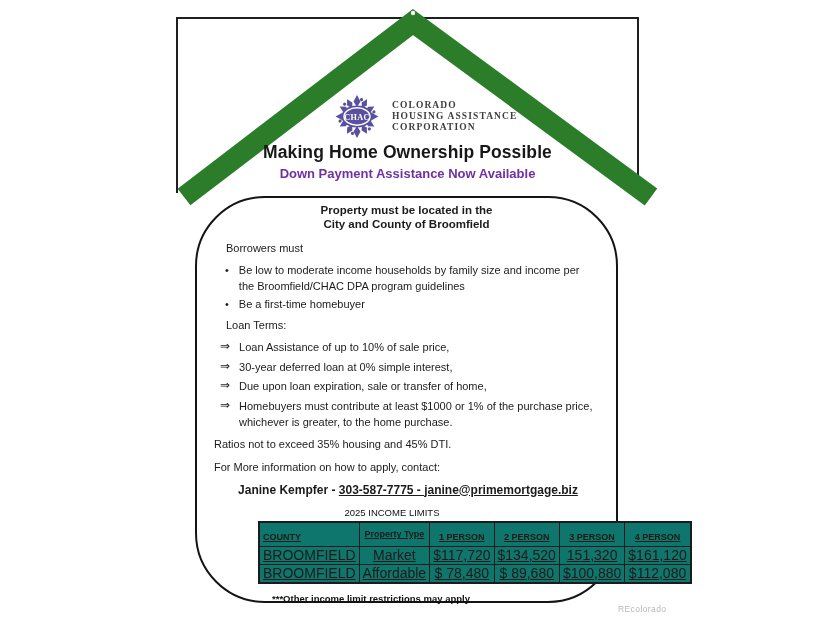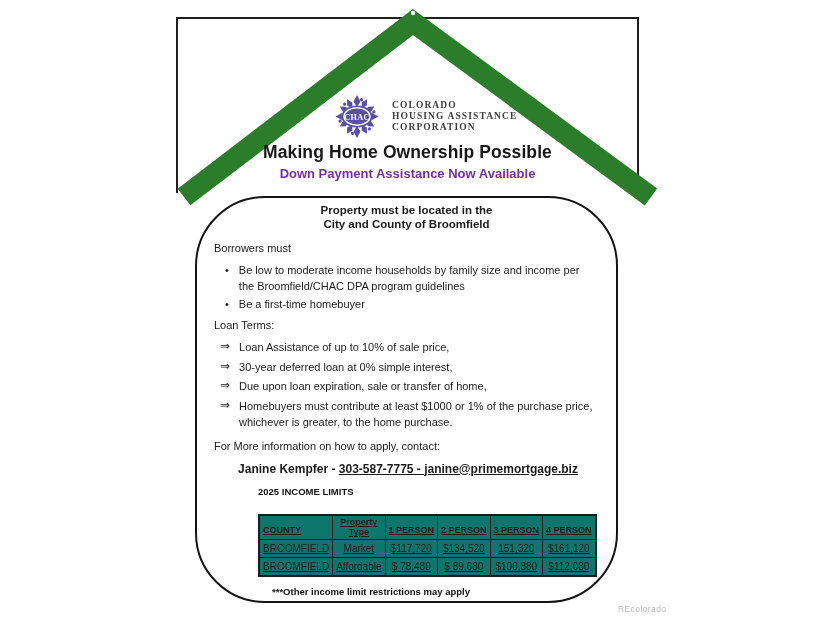--- a/index.html
+++ b/index.html
@@ -26,39 +26,39 @@
   .main-title { font-size:17.5px; font-weight:bold; color:#171717; letter-spacing:0.1px; }
   .sub-title  { font-size:13px; font-weight:bold; color:#7030a0; margin-top:3px; }
   
   .panel {
     position:absolute; left:195px; top:196px; width:423px; height:407px;
     border:2px solid #141414; border-radius:70px; background:#ffffff;
   }
   .loc1 { text-align:center; font-weight:bold; font-size:11.5px; margin-top:6px; }
   .loc2 { text-align:center; font-weight:bold; font-size:11.5px; margin-top:2px; }
   .content { margin:11px 0 0 17px; font-size:11px; line-height:15px; color:#1b1b1b; width:390px; }
-  .sect-h { margin:4px 0 6px 0; }
+  .sect-h { margin:4px 0 6px 12px; }
   .bullet { display:flex; gap:10px; margin:0 0 2px 11px; line-height:16px; }
   .bullet .glyph { flex:0 0 auto; font-size:11px; }
   .bullet .txt { max-width:352px; }
   .arrow { display:flex; gap:9px; margin:0 0 3px 6px; line-height:16.5px; }
   .arrow .glyph { flex:0 0 auto; font-size:12px; line-height:15px; }
   .arrow .txt { max-width:355px; }
   .ratios { margin-top:6px; }
   .intro  { margin-top:8px; }
   .contact { text-align:center; width:388px; font-weight:bold; font-size:12px; margin-top:8px; }
   .contact .u { text-decoration:underline; }
   .tblwrap { margin:7px 0 0 44px; width:268px; }
-  .tbl-title { font-weight:bold; font-size:9.5px; margin-bottom:15px; color:#111; }
+  .tbl-title { text-align:center; font-weight:normal; font-size:9.5px; margin-bottom:1px; color:#111; }
   table.income { border-collapse:collapse; border:2px solid #1c1c1c; background:#0f766e;text-decoration:underline; }
   table.income th, table.income td { border:1px solid #1c1c1c; padding:1px 3px; white-space:nowrap; }
   table.income th { font-size:9px; font-weight:bold; height:25px; vertical-align:bottom; text-align:center; }
   table.income th.county { text-align:left; }
   table.income th.ptype  { vertical-align:middle; white-space:normal; line-height:10px; }
-  table.income td { font-size:10px; height:13px; text-align:center; }
+  table.income td { font-size:14px; height:13px; text-align:center; }
   table.income td.county { text-align:left; }
   col.c-county { width:64px; } col.c-type { width:52px; }
   col.c-p1 { width:38px; } col.c-p2 { width:40px; } col.c-p3 { width:47px; } col.c-p4 { width:50px; }
   .footnote { font-weight:bold; font-size:9.5px; margin:7px 0 0 58px; color:#111; }
   .watermark { position:absolute; left:618px; top:604px; font-size:8.5px; color:#b8b8b8; letter-spacing:0.4px; }
 </style>
 </head>
 <body>
 
 <div class="page">
@@ -172,20 +172,21 @@
       </div>
       <div class="arrow">
         <span class="glyph">⇒</span>
         <span class="txt">Due upon loan expiration, sale or transfer of home,</span>
       </div>
       <div class="arrow">
         <span class="glyph">⇒</span>
         <span class="txt">Homebuyers must contribute at least $1000 or 1% of the purchase price, whichever is greater, to the home purchase.</span>
       </div>
 
+      <div class="ratios">Ratios not to exceed 35% housing and 45% DTI.</div>
       <div class="intro">For More information on how to apply, contact:</div>
 
       <div class="contact">
         <span>Janine Kempfer - </span><span class="u">303-587-7775 - janine@primemortgage.biz</span>
       </div>
 
       <div class="tblwrap">
         <div class="tbl-title">2025 INCOME LIMITS</div>
         <table class="income">
           <colgroup>

